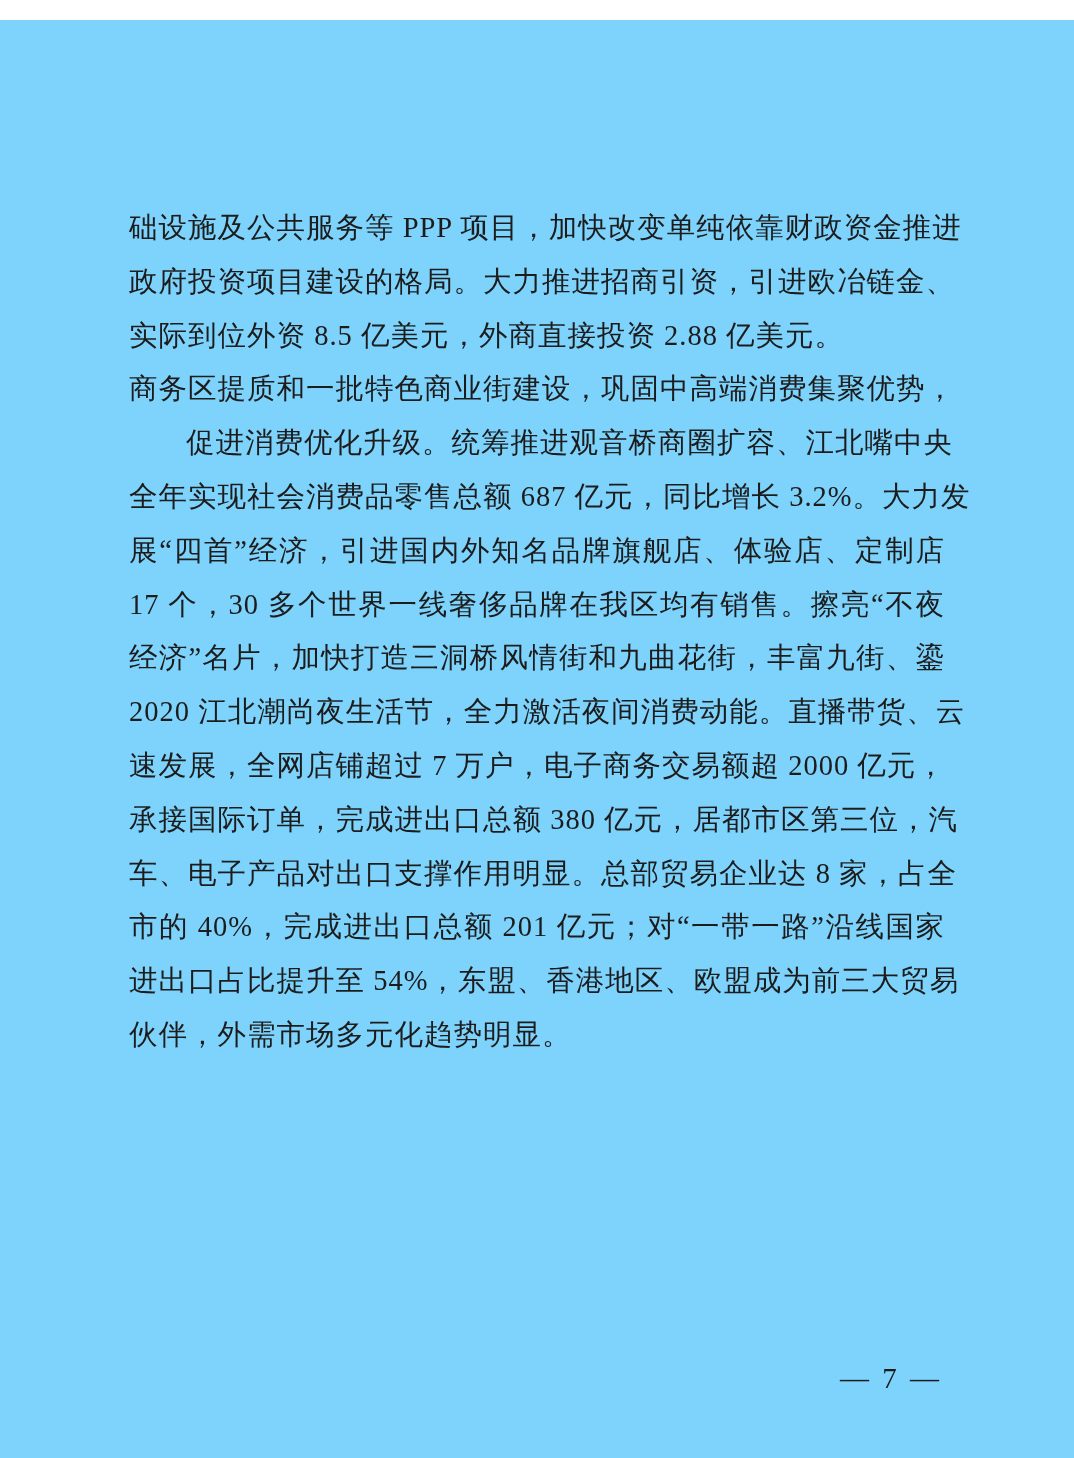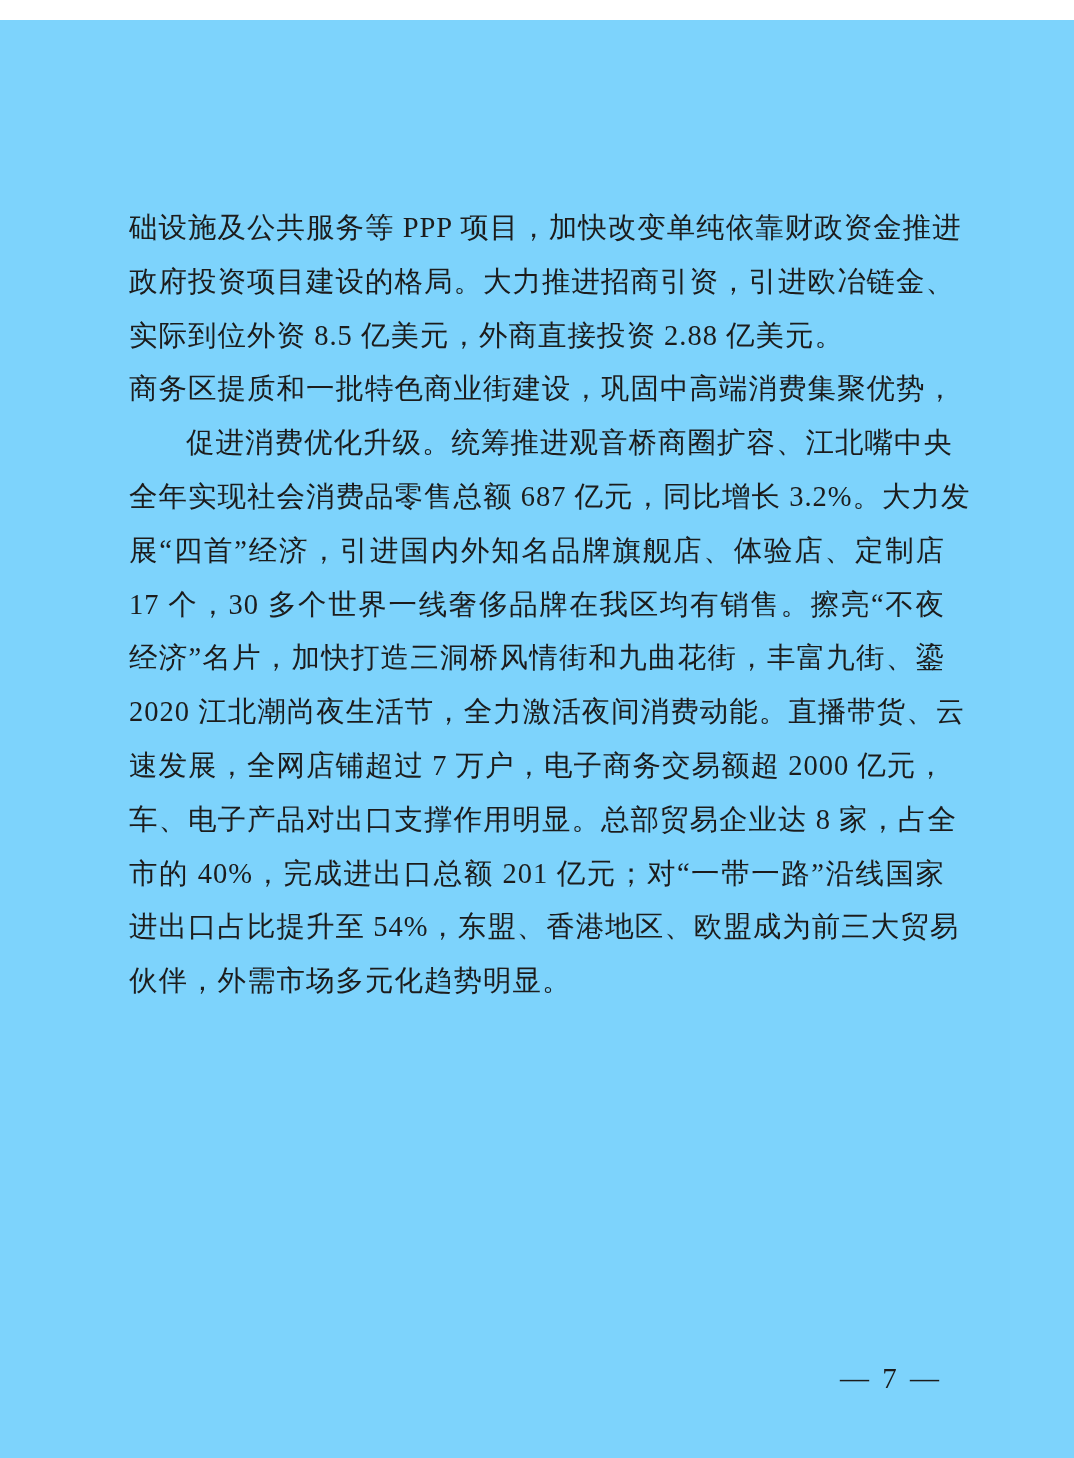--- a/index.html
+++ b/index.html
@@ -60,19 +60,20 @@
     <div class="line">政府投资项目建设的格局。大力推进招商引资，引进欧冶链金、</div>
     <div class="line para-end">实际到位外资 8.5 亿美元，外商直接投资 2.88 亿美元。</div>
     <div class="line">商务区提质和一批特色商业街建设，巩固中高端消费集聚优势，</div>
     <div class="line indent">促进消费优化升级。统筹推进观音桥商圈扩容、江北嘴中央</div>
     <div class="line">全年实现社会消费品零售总额 687 亿元，同比增长 3.2%。大力发</div>
     <div class="line">展“四首”经济，引进国内外知名品牌旗舰店、体验店、定制店</div>
     <div class="line">17 个，30 多个世界一线奢侈品牌在我区均有销售。擦亮“不夜</div>
     <div class="line">经济”名片，加快打造三洞桥风情街和九曲花街，丰富九街、鎏</div>
     <div class="line">2020 江北潮尚夜生活节，全力激活夜间消费动能。直播带货、云</div>
     <div class="line">速发展，全网店铺超过 7 万户，电子商务交易额超 2000 亿元，</div>
+    <div class="line">承接国际订单，完成进出口总额 380 亿元，居都市区第三位，汽</div>
     <div class="line">车、电子产品对出口支撑作用明显。总部贸易企业达 8 家，占全</div>
     <div class="line">市的 40%，完成进出口总额 201 亿元；对“一带一路”沿线国家</div>
     <div class="line">进出口占比提升至 54%，东盟、香港地区、欧盟成为前三大贸易</div>
     <div class="line para-end">伙伴，外需市场多元化趋势明显。</div>
   </div>
   <div id="page-number">— 7 —</div>
 </div>
 
 </body></html>

